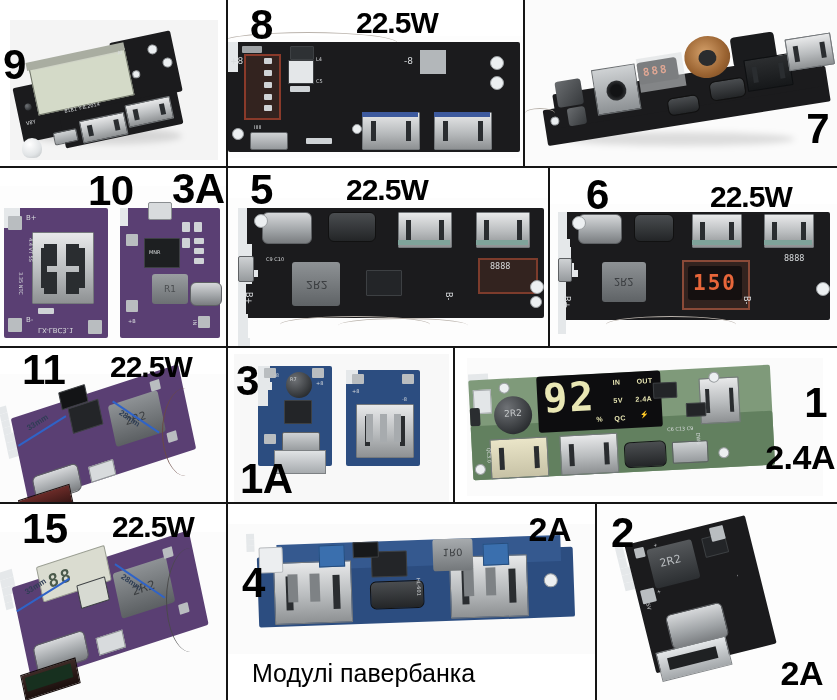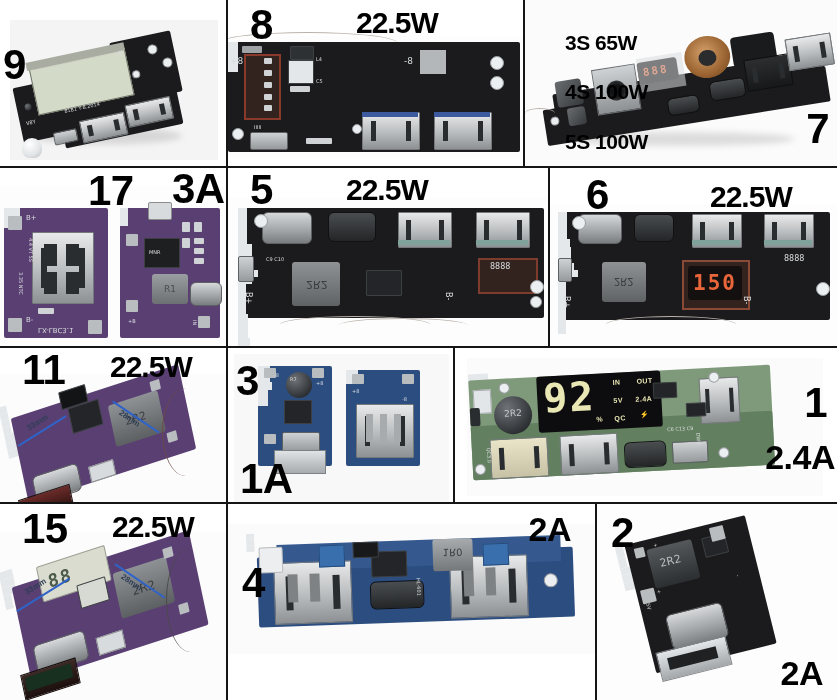--- a/index.html
+++ b/index.html
@@ -301,25 +301,20 @@
         <div class="usbC-dark" style="left:168px;top:52px;width:34px;height:18px;"></div>
         <div class="usbC-dark" style="left:124px;top:62px;width:30px;height:16px;"></div>
 
         <div class="usbA" style="left:206px;top:36px;width:44px;height:30px;background:linear-gradient(#2c2e30,#16181a);border-color:#0e1012;"></div>
         <div class="usbA" style="left:250px;top:22px;width:44px;height:30px;background:linear-gradient(#dcdfe1,#9a9e a1);"></div>
         <div class="usbA" style="left:250px;top:22px;width:44px;height:30px;"></div>
         <div class="hole" style="left:6px;top:62px;width:7px;height:7px;"></div>
       </div>
       <div class="wire-b" style="left:0px;top:108px;width:30px;height:10px;"></div>
     </div>
-    <div class="lbl spec" style="left:8px;top:6px;">
-      <span>3S 65W</span><br>
-      <span>4S 100W</span><br>
-      <span>5S 100W</span>
-    </div>
     <div class="lbl num" style="right:8px;bottom:16px;">7</div>
   </div>
 
   <div class="cell bdr-r bdr-b" style="left:0;top:168px;width:228px;height:180px;">
     <div class="photo-bg" style="left:0;top:18px;width:228px;height:160px;background:#fdfdfd;">
 
       <div class="pcb pcb-purple" style="left:4px;top:22px;width:104px;height:130px;">
         <div class="usbA" style="left:28px;top:24px;width:60px;height:70px;"></div>
         <div class="art" style="left:40px;top:36px;width:13px;height:22px;background:#2a2d30;"></div>
         <div class="art" style="left:62px;top:36px;width:13px;height:22px;background:#2a2d30;"></div>
@@ -357,21 +352,21 @@
         <div class="pad" style="left:6px;top:26px;width:12px;height:12px;"></div>
         <div class="pad" style="left:6px;top:92px;width:12px;height:12px;"></div>
         <div class="pad" style="left:78px;top:108px;width:12px;height:12px;"></div>
         <div class="silk" style="left:72px;top:112px;writing-mode:vertical-rl;">IN</div>
         <div class="silk" style="left:8px;top:110px;">+B</div>
         <div class="chip-w" style="left:18px;top:106px;width:8px;height:6px;"></div>
         <div class="chip-w" style="left:30px;top:106px;width:8px;height:6px;"></div>
         <div class="chip-w" style="left:42px;top:106px;width:8px;height:6px;"></div>
       </div>
     </div>
-    <div class="lbl num" style="left:88px;top:2px;">17</div>
+    <div class="lbl num" style="left:88px;top:2px;">10</div>
     <div class="lbl num" style="left:172px;top:0px;">3A</div>
   </div>
 
   <div class="cell bdr-r bdr-b" style="left:228px;top:168px;width:322px;height:180px;">
     <div class="photo-bg" style="left:0;top:30px;width:322px;height:150px;background:#fdfdfd;">
       <div class="pcb pcb-black" style="left:10px;top:10px;width:306px;height:110px;">
         <div class="usbC" style="left:24px;top:4px;width:48px;height:30px;"></div>
         <div class="usbC-dark" style="left:90px;top:4px;width:46px;height:28px;"></div>
         <div class="usbA" style="left:160px;top:4px;width:52px;height:34px;"></div>
         <div class="usbA" style="left:238px;top:4px;width:52px;height:34px;"></div>
@@ -624,20 +619,21 @@
         <div class="art" style="left:12px;top:14px;width:22px;height:24px;background:#eceef0;border:1px solid #b7babd;border-radius:2px;"></div>
         <div class="chip-w" style="left:160px;top:24px;width:8px;height:6px;"></div>
         <div class="chip-w" style="left:160px;top:34px;width:8px;height:6px;"></div>
         <div class="chip-w" style="left:172px;top:24px;width:8px;height:6px;"></div>
         <div class="silk" style="left:168px;top:50px;writing-mode:vertical-rl;">HL-601</div>
         <div class="hole" style="left:296px;top:50px;width:12px;height:12px;"></div>
       </div>
     </div>
     <div class="lbl num" style="left:14px;top:58px;">4</div>
     <div class="lbl num-sm" style="right:24px;top:8px;">2A</div>
+    <div class="lbl caption" style="left:24px;bottom:14px;">Модулі павербанка</div>
   </div>
 
   <div class="cell" style="left:597px;top:504px;width:240px;height:196px;">
     <div class="photo-bg" style="left:0;top:0;width:240px;height:196px;background:#fdfdfd;">
       <div class="art" style="left:34px;top:14px;width:160px;height:170px;transform:rotate(-14deg);">
         <div class="pcb pcb-black" style="left:10px;top:8px;width:124px;height:132px;"></div>
         <div class="ind-sq" style="left:30px;top:18px;width:46px;height:40px;background:linear-gradient(#55585b,#2c2f32);"></div>
         <div class="silk" style="left:40px;top:28px;font-size:11px;color:#b9bdc0;">2R2</div>
         <div class="ic" style="left:86px;top:20px;width:22px;height:18px;"></div>
         <div class="chip-w" style="left:104px;top:48px;width:8px;height:10px;"></div>

